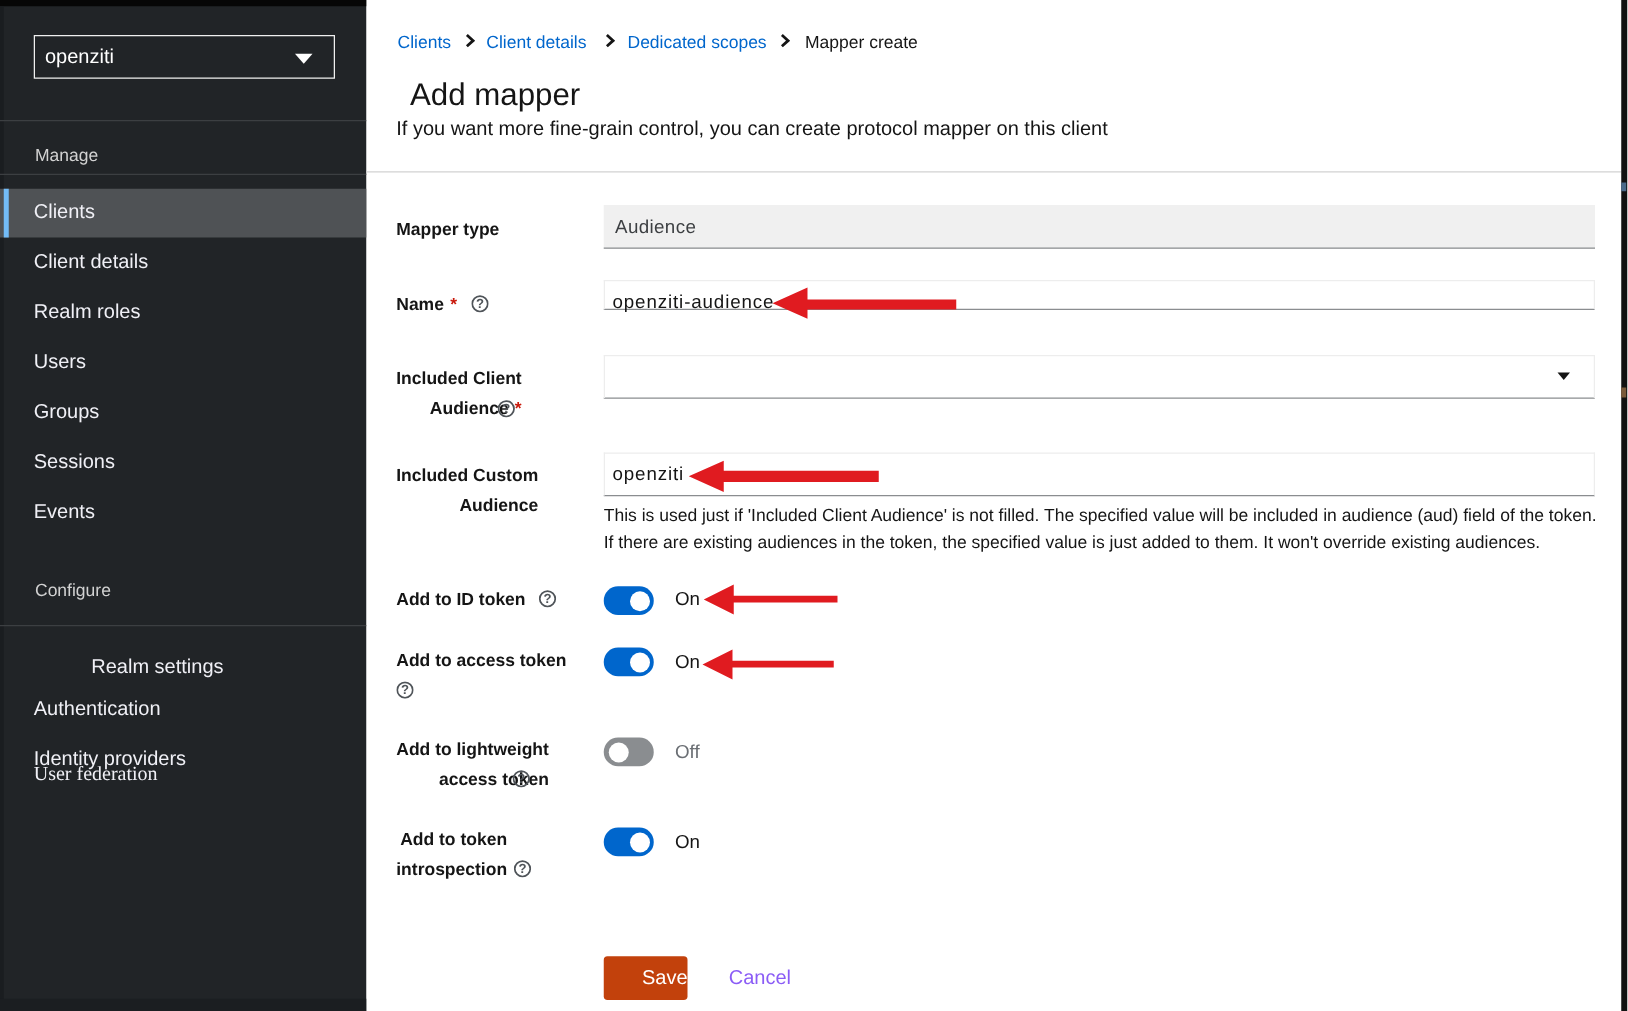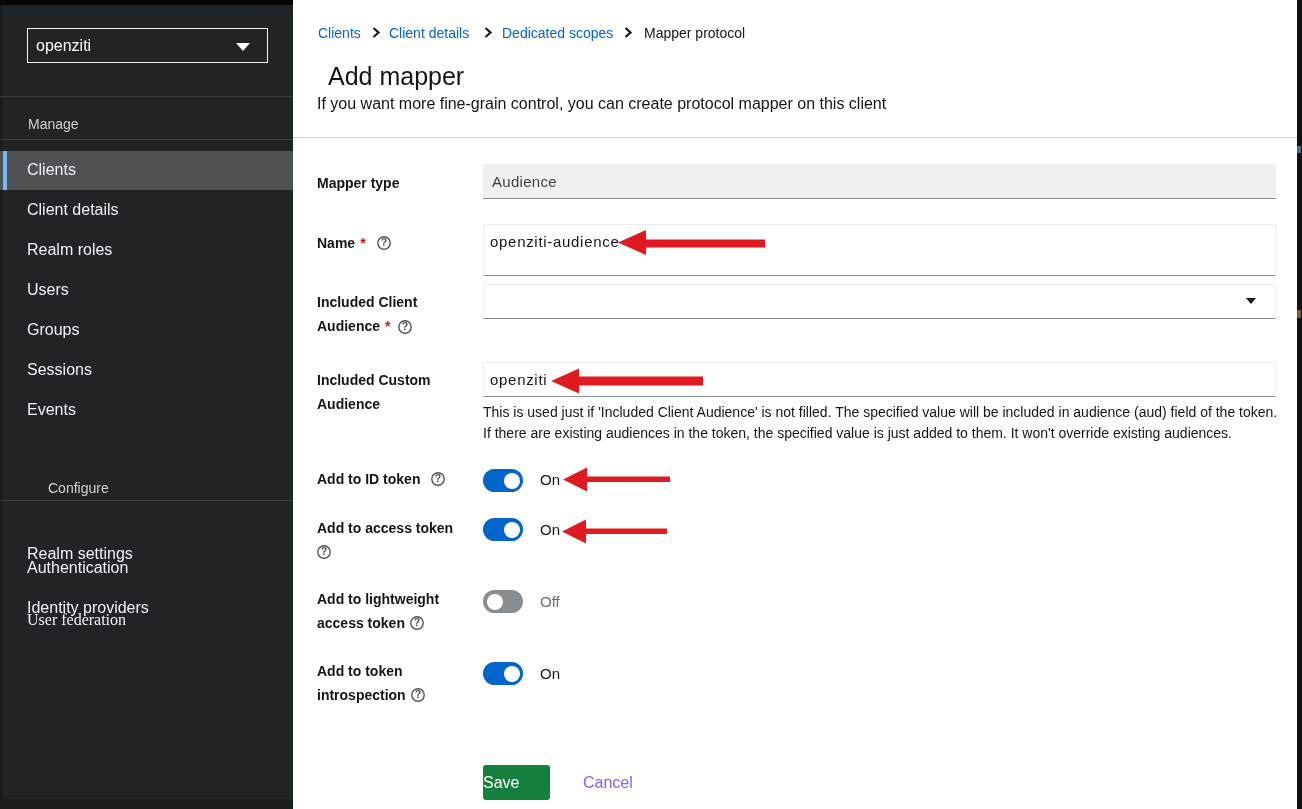--- a/index.html
+++ b/index.html
@@ -21,39 +21,39 @@
 
   
   .crumb { position:absolute; top:25px; font-size:14px; color:#0066cc; }
   .crumb.dark { color:#151515; }
   .crumbsep { position:absolute; top:27px; }
   #title { position:absolute; left:328px; top:62px; font-size:25px; color:#151515; }
   #desc { position:absolute; left:317px; top:95px; font-size:16px; color:#151515; }
   #hdivider { position:absolute; left:293px; top:137px; width:1004px; height:1px; background:#d2d2d2; }
 
   
-  .flabel { position:absolute; left:317px; font-size:14px; font-weight:bold; color:#151515; line-height:24px; }
+  .flabel { position:absolute; left:317px; font-size:14px; font-weight:bold; color:#151515; line-height:24px;text-align:right; }
   .req { color:#c9190b; font-weight:bold; padding-left:5px; }
-  .finput { position:absolute; left:483px; width:793px; height:52px; background:#fff; border:1px solid #ededed; border-bottom:1px solid #8a8d90; font-size:15px; letter-spacing:0.7px; color:#151515; line-height:34px; padding-left:6px; }
+  .finput { position:absolute; left:483px; width:793px; height:24px; background:#fff; border:1px solid #ededed; border-bottom:1px solid #8a8d90; font-size:15px; letter-spacing:0.7px; color:#151515; line-height:34px; padding-left:6px; }
   .finput.disabled { background:#f0f0f0; border:none; border-bottom:1px solid #8a8d90; color:#3c3f42; line-height:35px; padding-left:9px; letter-spacing:0.3px; }
   .selcaret { position:absolute; width:0; height:0; border-left:5.5px solid transparent; border-right:5.5px solid transparent; border-top:6px solid #151515; }
   .helper { position:absolute; left:483px; width:900px; font-size:14px; color:#151515; line-height:21px; }
 
   
   .toggle { position:absolute; left:483px; width:40px; height:23px; border-radius:12px; }
   .toggle.on { background:#0066cc; }
   .toggle.off { background:#8a8d90; }
   .toggle .knob { position:absolute; top:3.5px; width:16px; height:16px; border-radius:50%; background:#fff; }
   .toggle.on .knob { left:20.5px; }
   .toggle.off .knob { left:3.5px; }
   .tlabel { position:absolute; left:540px; font-size:15px; color:#151515; }
   .tlabel.off { color:#6a6e73; }
 
   
-  #savebtn { position:absolute; left:483px; top:765px; width:67px; height:35px; background:#15803d; border-radius:3px; color:#fff; font-size:16px; text-align:left; line-height:35px; }
+  #savebtn { position:absolute; left:483px; top:765px; width:67px; height:35px; background:#c2410c; border-radius:3px; color:#fff; font-size:16px; text-align:right; line-height:35px; }
   #cancel { position:absolute; left:583px; top:774px; font-size:16px; color:#8b5cf6; }
 
   
   #rightstrip { position:absolute; left:1297px; top:0; width:5px; height:809px; background:#111; }
 
   svg.arrow { position:absolute; }
   svg.qicon { position:absolute; }
 </style>
 </head>
 <body>
@@ -65,40 +65,40 @@
 <div class="navline" style="top:96px;"></div>
 <div class="navtitle" style="top:116px;">Manage</div>
 <div class="navline" style="top:139px;"></div>
 <div class="navitem current" style="top:151px;">Clients</div>
 <div class="navitem" style="top:191px;">Client details</div>
 <div class="navitem" style="top:231px;">Realm roles</div>
 <div class="navitem" style="top:271px;">Users</div>
 <div class="navitem" style="top:311px;">Groups</div>
 <div class="navitem" style="top:351px;">Sessions</div>
 <div class="navitem" style="top:391px;">Events</div>
-<div class="navtitle" style="top:480px;margin-left:20px;">Configure</div>
+<div class="navtitle" style="top:464px;">Configure</div>
 <div class="navline" style="top:500px;"></div>
-<div class="navitem" style="top:535px;">Realm settings</div>
+<div class="navitem" style="top:515px;margin-left:46px;">Realm settings</div>
 <div class="navitem" style="top:549px;">Authentication</div>
 <div class="navitem" style="top:589px;">Identity providers</div>
 <div class="navitem" style="top:601px;font-family:Liberation Serif, serif;">User federation</div>
 
 <div class="crumb" style="left:318px;">Clients</div>
 <svg class="crumbsep" style="left:371px;" width="10" height="11" viewBox="0 0 10 11">
     <path d="M2.5 1 L7.5 5.5 L2.5 10" fill="none" stroke="#151515" stroke-width="2.2"></path>
   </svg>
 <div class="crumb" style="left:389px;">Client details</div>
 <svg class="crumbsep" style="left:483px;" width="10" height="11" viewBox="0 0 10 11">
     <path d="M2.5 1 L7.5 5.5 L2.5 10" fill="none" stroke="#151515" stroke-width="2.2"></path>
   </svg>
 <div class="crumb" style="left:502px;text-align:right;">Dedicated scopes</div>
 <svg class="crumbsep" style="left:623px;" width="10" height="11" viewBox="0 0 10 11">
     <path d="M2.5 1 L7.5 5.5 L2.5 10" fill="none" stroke="#151515" stroke-width="2.2"></path>
   </svg>
-<div class="crumb dark" style="left:644px;">Mapper protocol</div>
+<div class="crumb dark" style="left:644px;">Mapper create</div>
 
 <div id="title">Add mapper</div>
 <div id="desc">If you want more fine-grain control, you can create protocol mapper on this client</div>
 <div id="hdivider"></div>
 
 <div class="flabel" style="top:171px;">Mapper type</div>
 <div class="finput disabled" style="top:164px; height:35px;">Audience</div>
 
 <div class="flabel" style="top:231px;">Name<span class="req">*</span></div>
 <svg class="qicon" style="left:377px; top:236px;" width="14" height="14" viewBox="0 0 14 14">

